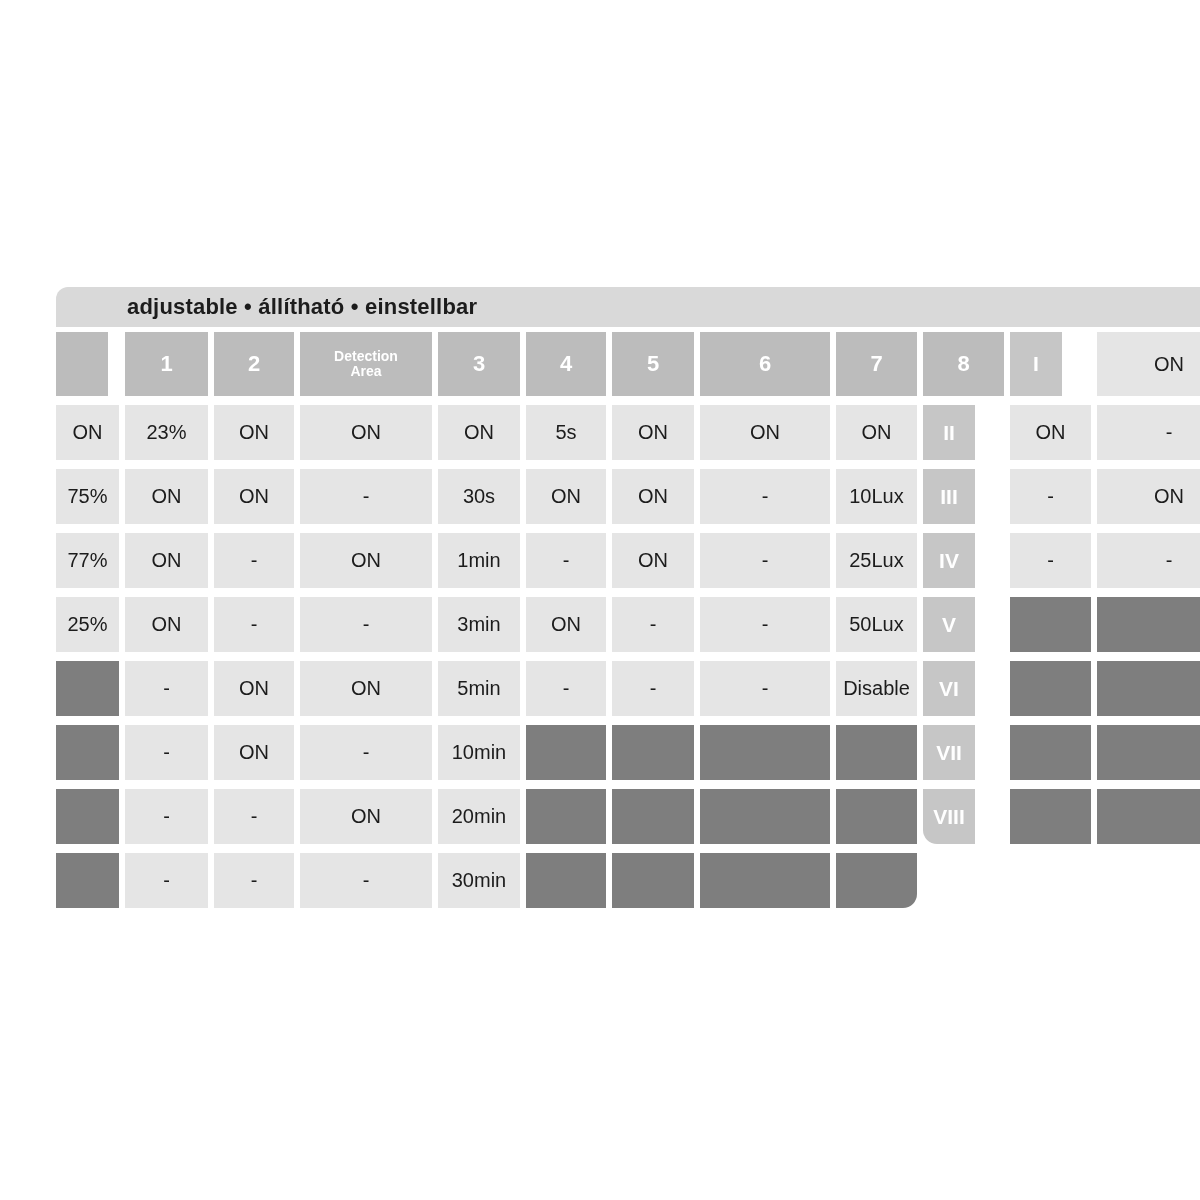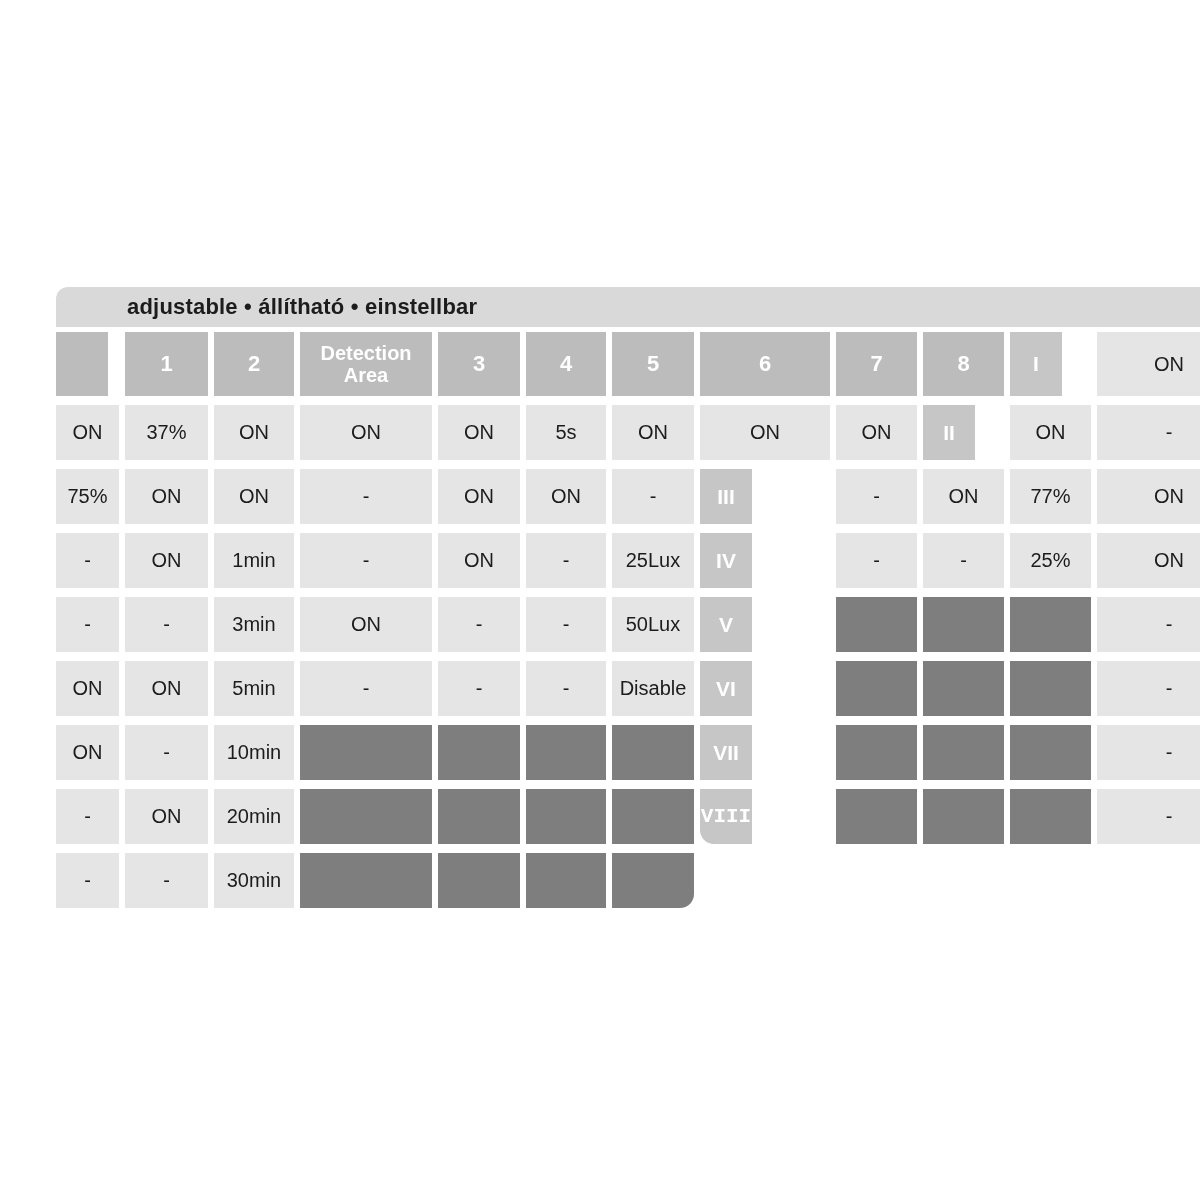--- a/index.html
+++ b/index.html
@@ -41,21 +41,21 @@
   .grid {
     display: grid;
     grid-template-columns: 63px 83px 80px 132px 82px 80px 82px 130px 81px 81px 81px 144px;
     grid-template-rows: 64px repeat(8, 55px);
     gap: 9px 6px;
   }
   .hcell {
     background: var(--header, #bcbcbc);
     color: var(--header-text, #ffffff);
     font-weight: bold;
-    font-size: 20px;
+    font-size: 14px;
     line-height: 1.1;
     display: flex;
     align-items: center;
     justify-content: center;
     text-align: center;
     white-space: pre-line;
   }
   .hcell.num { font-size: 22px; }
   .hcell.corner, .rlabel {
     width: 52px;
@@ -73,21 +73,21 @@
   .cell {
     background: var(--cell, #e5e5e5);
     color: var(--cell-text, #1c1c1c);
     font-size: 20px;
     display: flex;
     align-items: center;
     justify-content: center;
     text-align: center;
   }
   .cell.dark { background: var(--disabled-cell, #7e7e7e); }
-  .bl-round { border-bottom-left-radius: 14px; font-family: Liberation Mono, monospace; }
+  .bl-round { border-bottom-left-radius: 14px; }
   .br-round { border-bottom-right-radius: 14px; }
 </style>
 </head>
 <body>
 
 <div class="canvas">
   <div class="panel">
 
     <div class="title-bar">
       <span class="title-text">adjustable • állítható • einstellbar</span>
@@ -103,39 +103,41 @@
       <div class="hcell num">3</div>
       <div class="hcell num">4</div>
       <div class="hcell num">5</div>
       <div class="hcell num">6</div>
       <div class="hcell num">7</div>
       <div class="hcell num">8</div>
 
       <div class="rlabel">I</div>
       <div class="cell">ON</div>
       <div class="cell">ON</div>
-      <div class="cell">37%</div>
+      <div class="cell">23%</div>
       <div class="cell">ON</div>
       <div class="cell">ON</div>
       <div class="cell">ON</div>
       <div class="cell">5s</div>
       <div class="cell">ON</div>
       <div class="cell">ON</div>
       <div class="cell">ON</div>
 
       <div class="rlabel">II</div>
       <div class="cell">ON</div>
       <div class="cell">-</div>
       <div class="cell">75%</div>
       <div class="cell">ON</div>
       <div class="cell">ON</div>
       <div class="cell">-</div>
-      <div class="cell">ON</div>
-      <div class="cell">ON</div>
-      <div class="cell">-</div>
+      <div class="cell">30s</div>
+      <div class="cell">ON</div>
+      <div class="cell">ON</div>
+      <div class="cell">-</div>
+      <div class="cell">10Lux</div>
 
       <div class="rlabel">III</div>
       <div class="cell">-</div>
       <div class="cell">ON</div>
       <div class="cell">77%</div>
       <div class="cell">ON</div>
       <div class="cell">-</div>
       <div class="cell">ON</div>
       <div class="cell">1min</div>
       <div class="cell">-</div>

